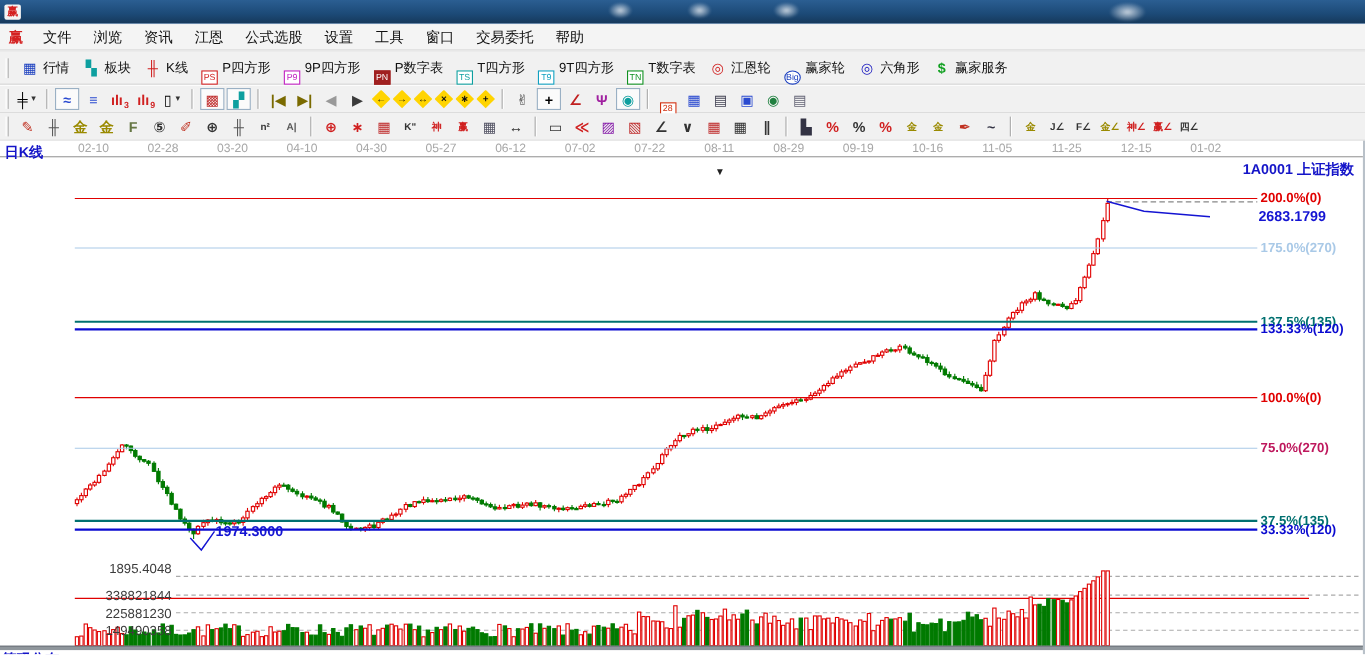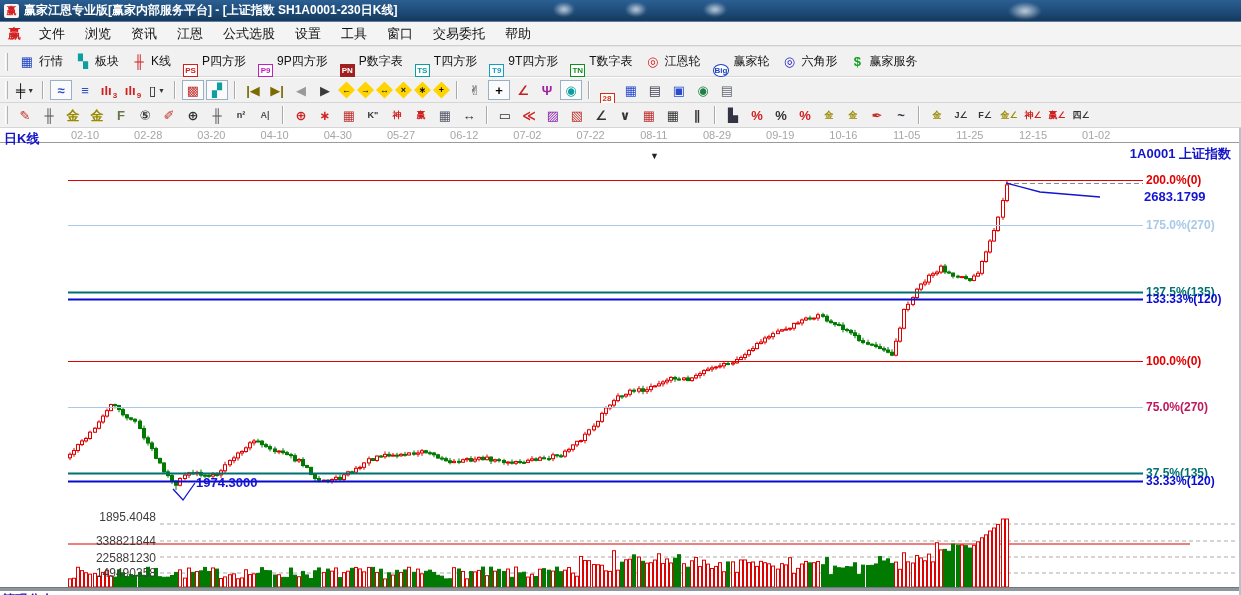--- a/index.html
+++ b/index.html
@@ -27,21 +27,21 @@
   .tb { position:absolute; left:0; right:0; background:#f1f1f1; border-bottom:1px solid #d6d6d6;
     display:flex; align-items:center; padding-left:4px; }
   .tb1 { top:46px; height:31px; border-top:1px solid #e8e8e8; font-size:12px; }
   .tb2 { top:78px; height:25px; }
   .tb3 { top:103px; height:25px; }
   .handle { width:3px; height:18px; border-left:1px solid #fff; border-right:1px solid #b4b4b4; margin:0 5px 0 1px; }
   .tbtn { display:inline-flex; align-items:center; gap:4px; padding:3px 6px; color:#111; cursor:default; }
   .icon16 { width:16px; height:16px; display:inline-flex; align-items:center; justify-content:center;
     font-size:13px; font-weight:bold; line-height:1; }
   .badge { display:inline-flex; align-items:center; justify-content:center; min-width:15px; height:13px;
-    border:1px solid; font-size:8px; font-weight:bold; background:#fff; padding:0 1px; line-height:1;margin-top:18px; }
+    border:1px solid; font-size:8px; font-weight:normal; background:#fff; padding:0 1px; line-height:1;margin-top:18px; }
   .tool { width:22px; height:20px; display:inline-flex; align-items:center; justify-content:center;
     font-size:13px; font-weight:bold; line-height:1; margin:0 1px; cursor:default; position:relative; }
   .tool.pressed { border:1px solid #9ab0c4; background:#fbfbfb; }
   .tool .sub { font-size:8px; align-self:flex-end; margin-left:1px; }
   .tool .dd { font-size:7px; color:#333; margin-left:2px; }
   .tool.small-txt { font-size:9px; }
   .sep { width:2px; height:18px; border-left:1px solid #aaa; border-right:1px solid #fff; margin:0 5px; }
   .diamond { width:17px; height:17px; background:#ffd400; clip-path:polygon(50% 0,100% 50%,50% 100%,0 50%);
     display:inline-flex; align-items:center; justify-content:center; font-size:9px; font-weight:bold; color:#111; margin:0 1px; }
 
@@ -66,21 +66,20 @@
   .status-tab-clip { position:absolute; left:2px; top:463px; height:4px; overflow:hidden; z-index:3; }
   .status-tab-clip span { font-size:13px; font-weight:bold; color:#1414c8; display:block; }
 </style>
 </head>
 <body>
 
 <div class="app">
 
   <div class="titlebar">
     <span class="tlogo">赢</span>
-    <span>赢家江恩专业版[赢家内部服务平台] - [上证指数 SH1A0001-230日K线]</span>
     <span class="smudge sm1"></span>
     <span class="smudge sm2"></span>
     <span class="smudge sm3"></span>
     <span class="smudge sm4"></span>
   </div>
 
   <div class="menubar" id="menuBar">
     <span class="mlogo">赢</span>
   <span class="menu-item">文件</span>
       <span class="menu-item">浏览</span>

